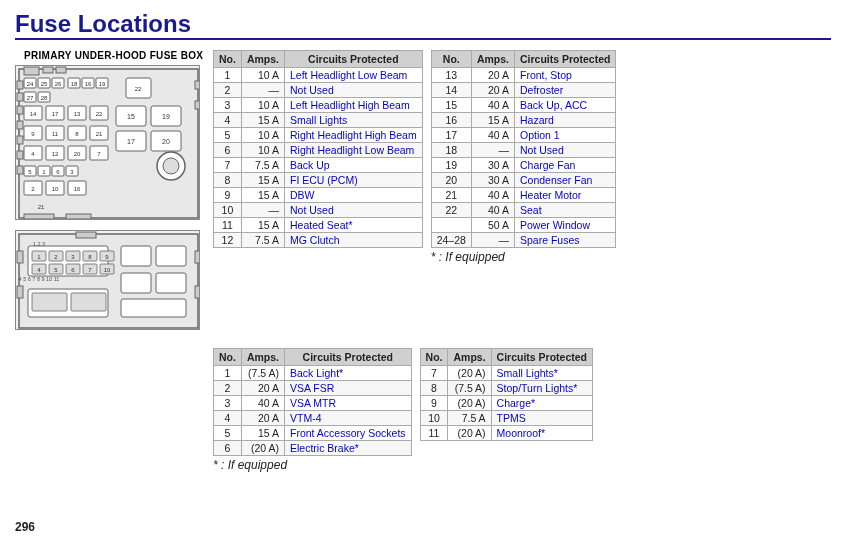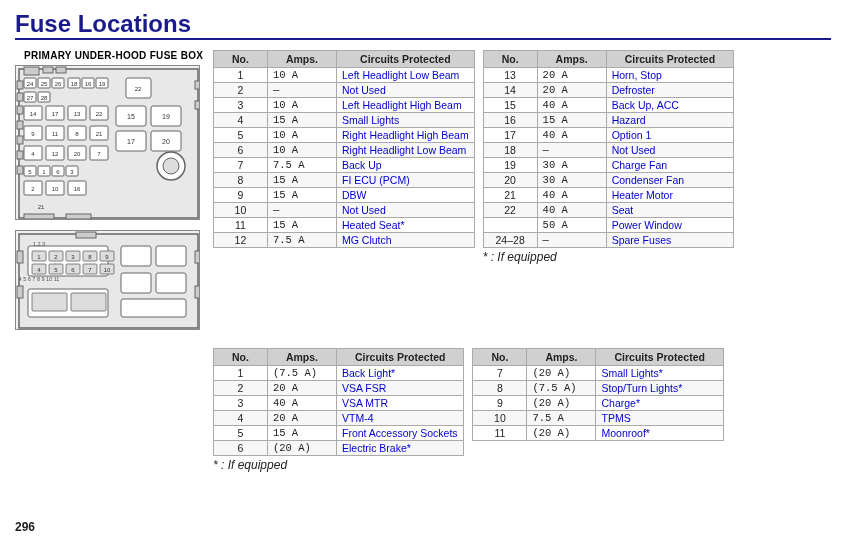--- a/index.html
+++ b/index.html
@@ -56,32 +56,32 @@
       width: 185px;
       height: 100px;
     }
     table {
       border-collapse: collapse;
       font-size: 10.5px;
     }
     th {
       background: #d0d0d0;
       border: 1px solid #aaa;
-      padding: 2px 18px;
+      padding: 2px 5px;
       text-align: center;
       font-weight: bold;
       font-size: 10.5px;
     }
     td {
       border: 1px solid #aaa;
       padding: 1px 5px;
       white-space: nowrap;
     }
     td.num { text-align: center; }
-    td.amps { text-align: left; font-family: Liberation Mono, monospace; }
+    td.amps { text-align: right; }
     td.circuit { color: #0000cc; }
     .footnote {
       font-size: 12px;
       font-style: italic;
       margin-top: 2px;
     }
     .bottom-section {
       display: flex;
       gap: 8px;
       margin-top: 8px;
@@ -353,21 +353,21 @@
           <tr>
             <th>No.</th>
             <th>Amps.</th>
             <th>Circuits Protected</th>
           </tr>
         </thead>
         <tbody id="table2-body">
             <tr>
               <td class="num">13</td>
               <td class="amps">20 A</td>
-              <td class="circuit">Horn, Stop</td>
+              <td class="circuit">Front, Stop</td>
             </tr>
             <tr class="alt-row">
               <td class="num">14</td>
               <td class="amps">20 A</td>
               <td class="circuit">Defroster</td>
             </tr>
             <tr>
               <td class="num">15</td>
               <td class="amps">40 A</td>
               <td class="circuit">Back Up, ACC</td>

